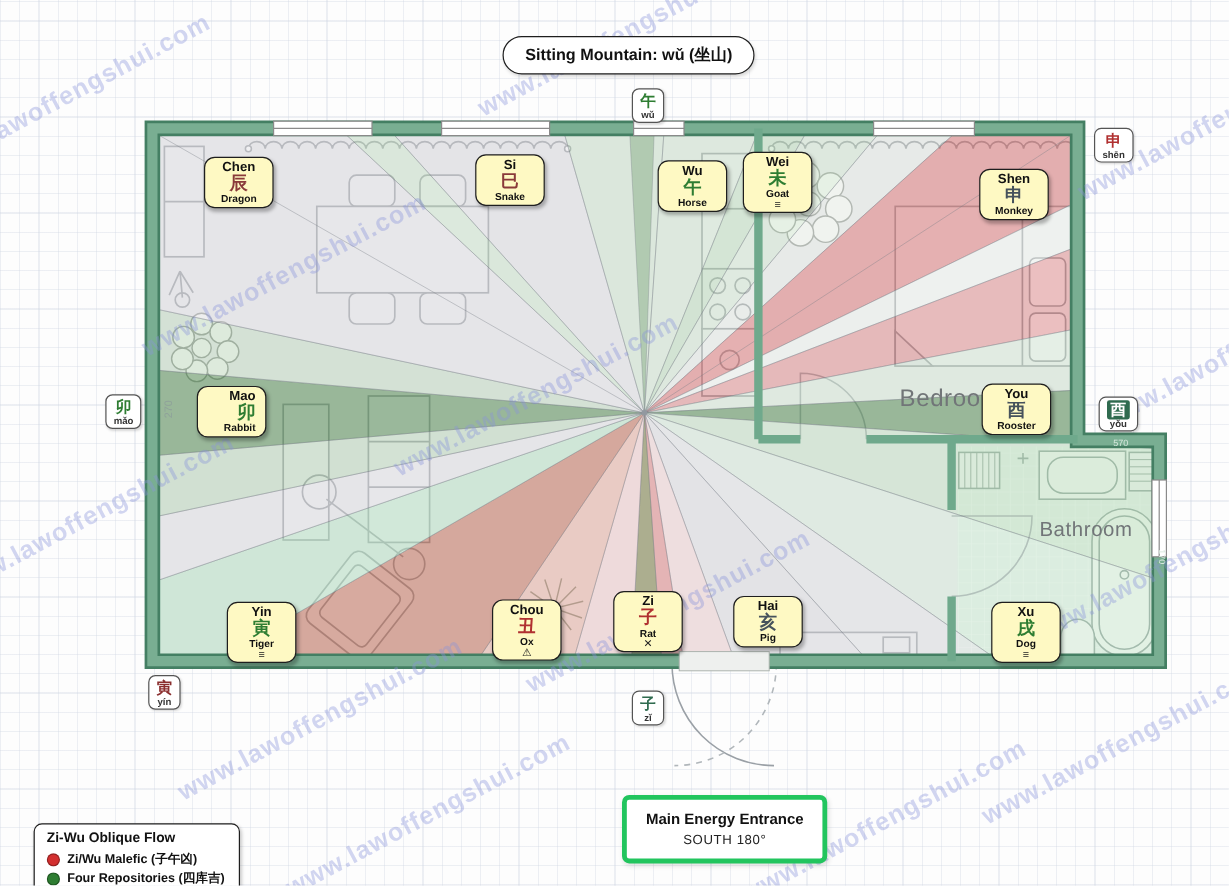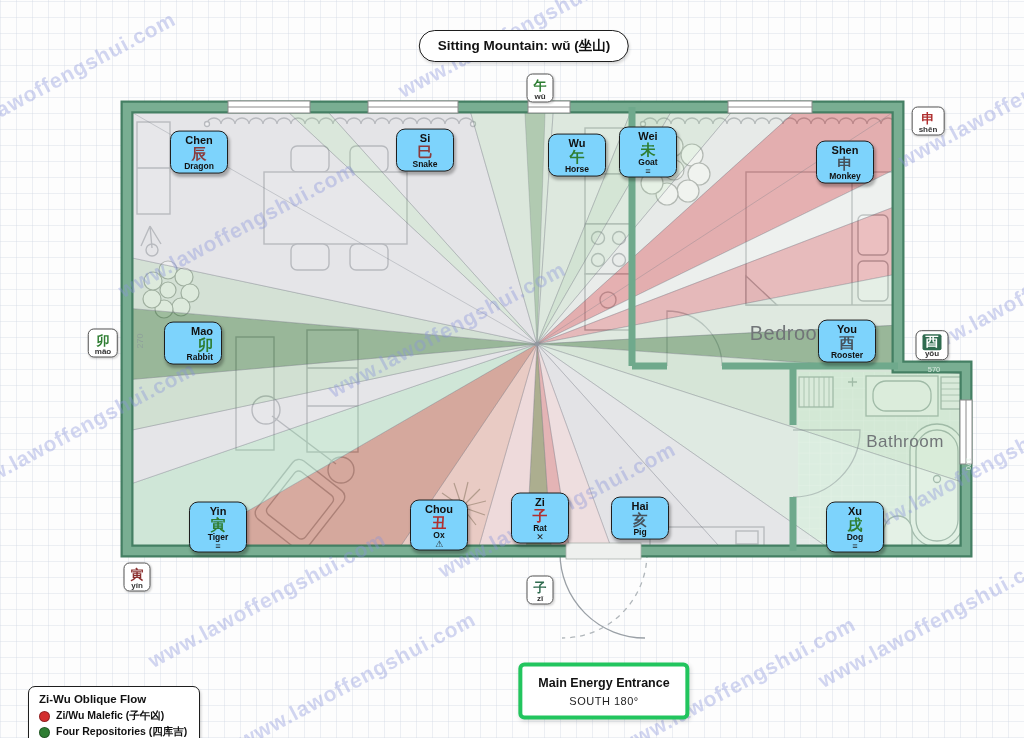--- a/index.html
+++ b/index.html
@@ -13,21 +13,21 @@
   }
   #plan-svg{position:absolute;left:0;top:0;z-index:10;}
   #overlay{position:absolute;left:0;top:0;width:1024px;height:738px;z-index:20;pointer-events:none;}
 
   .watermark{position:absolute;white-space:nowrap;font-size:21px;font-weight:600;
     transform:rotate(-28deg);transform-origin:left center;z-index:40;letter-spacing:1px;}
 
   .room-label{position:absolute;transform:translate(-50%,-50%);color:#717578;
     letter-spacing:0.5px;z-index:22;font-weight:400;}
 
-  .mlabel{position:absolute;transform:translate(-50%,-50%);background:#7dd3fc;
+  .mlabel{position:absolute;transform:translate(-50%,-50%);background:#fef9c3;
     border:1.8px solid #1e1e1e;border-radius:9px;box-shadow:1.5px 2.5px 3px rgba(0,0,0,0.28);
     text-align:center;padding:3px 8px 2px 8px;line-height:1.02;z-index:50;min-width:40px;}
   .mlabel .py{font-weight:bold;font-size:11px;color:#111;}
   .mlabel .hz{font-size:15px;font-weight:bold;line-height:1.0;}
   .mlabel .en{font-size:8.5px;color:#111;font-weight:700;margin-top:1px;}
   .mlabel .sym{font-size:9px;color:#222;line-height:0.9;font-weight:bold;}
 
   .elabel{position:absolute;transform:translate(-50%,-50%);background:#fff;
     border:1.4px solid #555;border-radius:6px;text-align:center;
     padding:2px 6px 1px 6px;line-height:1.0;z-index:50;box-shadow:1px 1px 2px rgba(0,0,0,0.15);}

